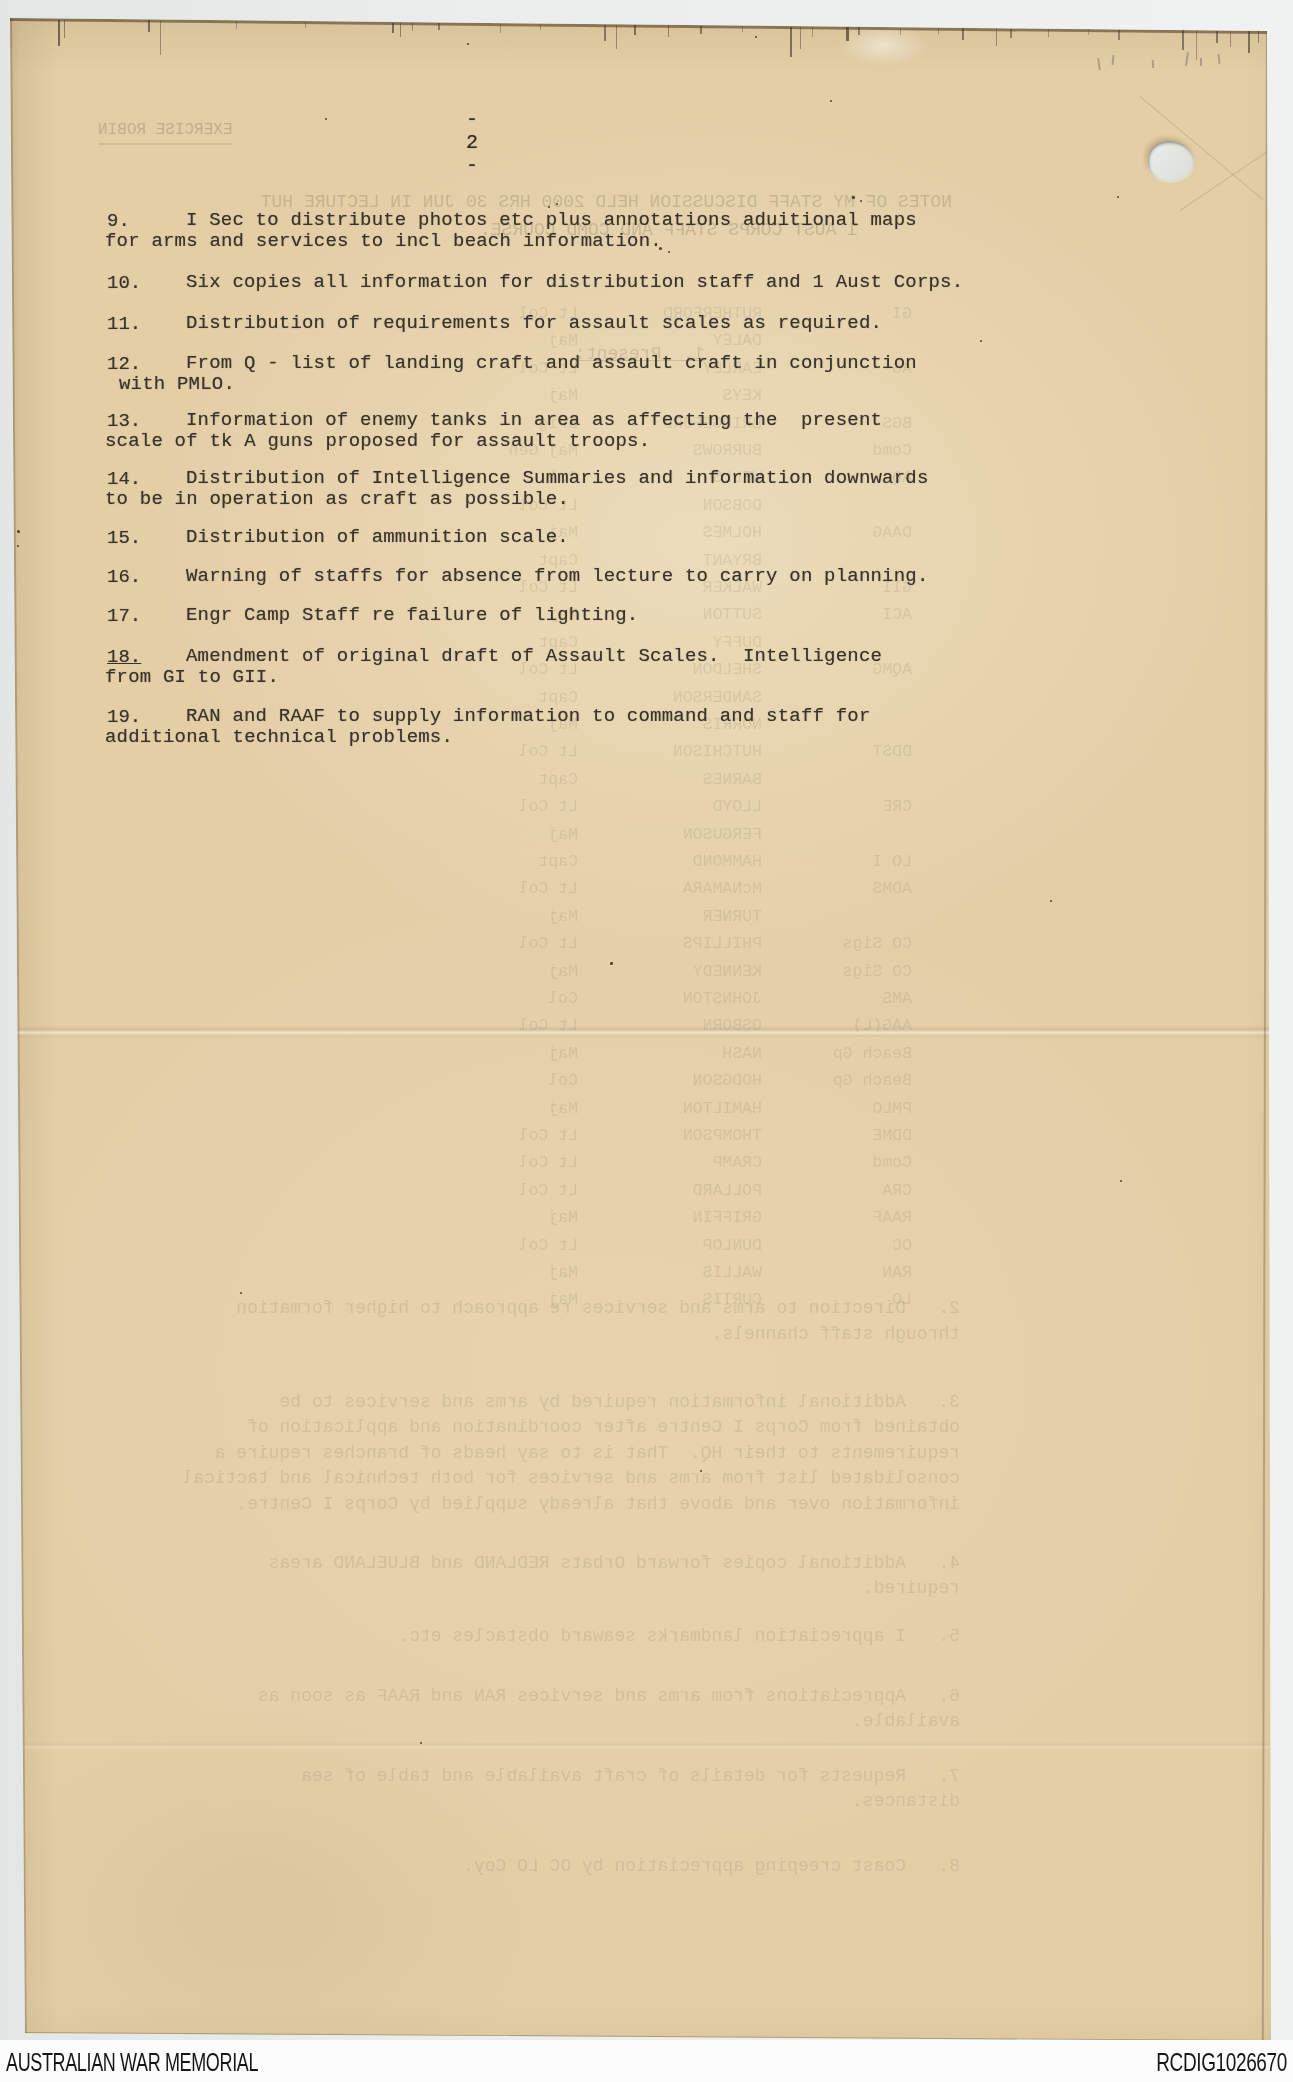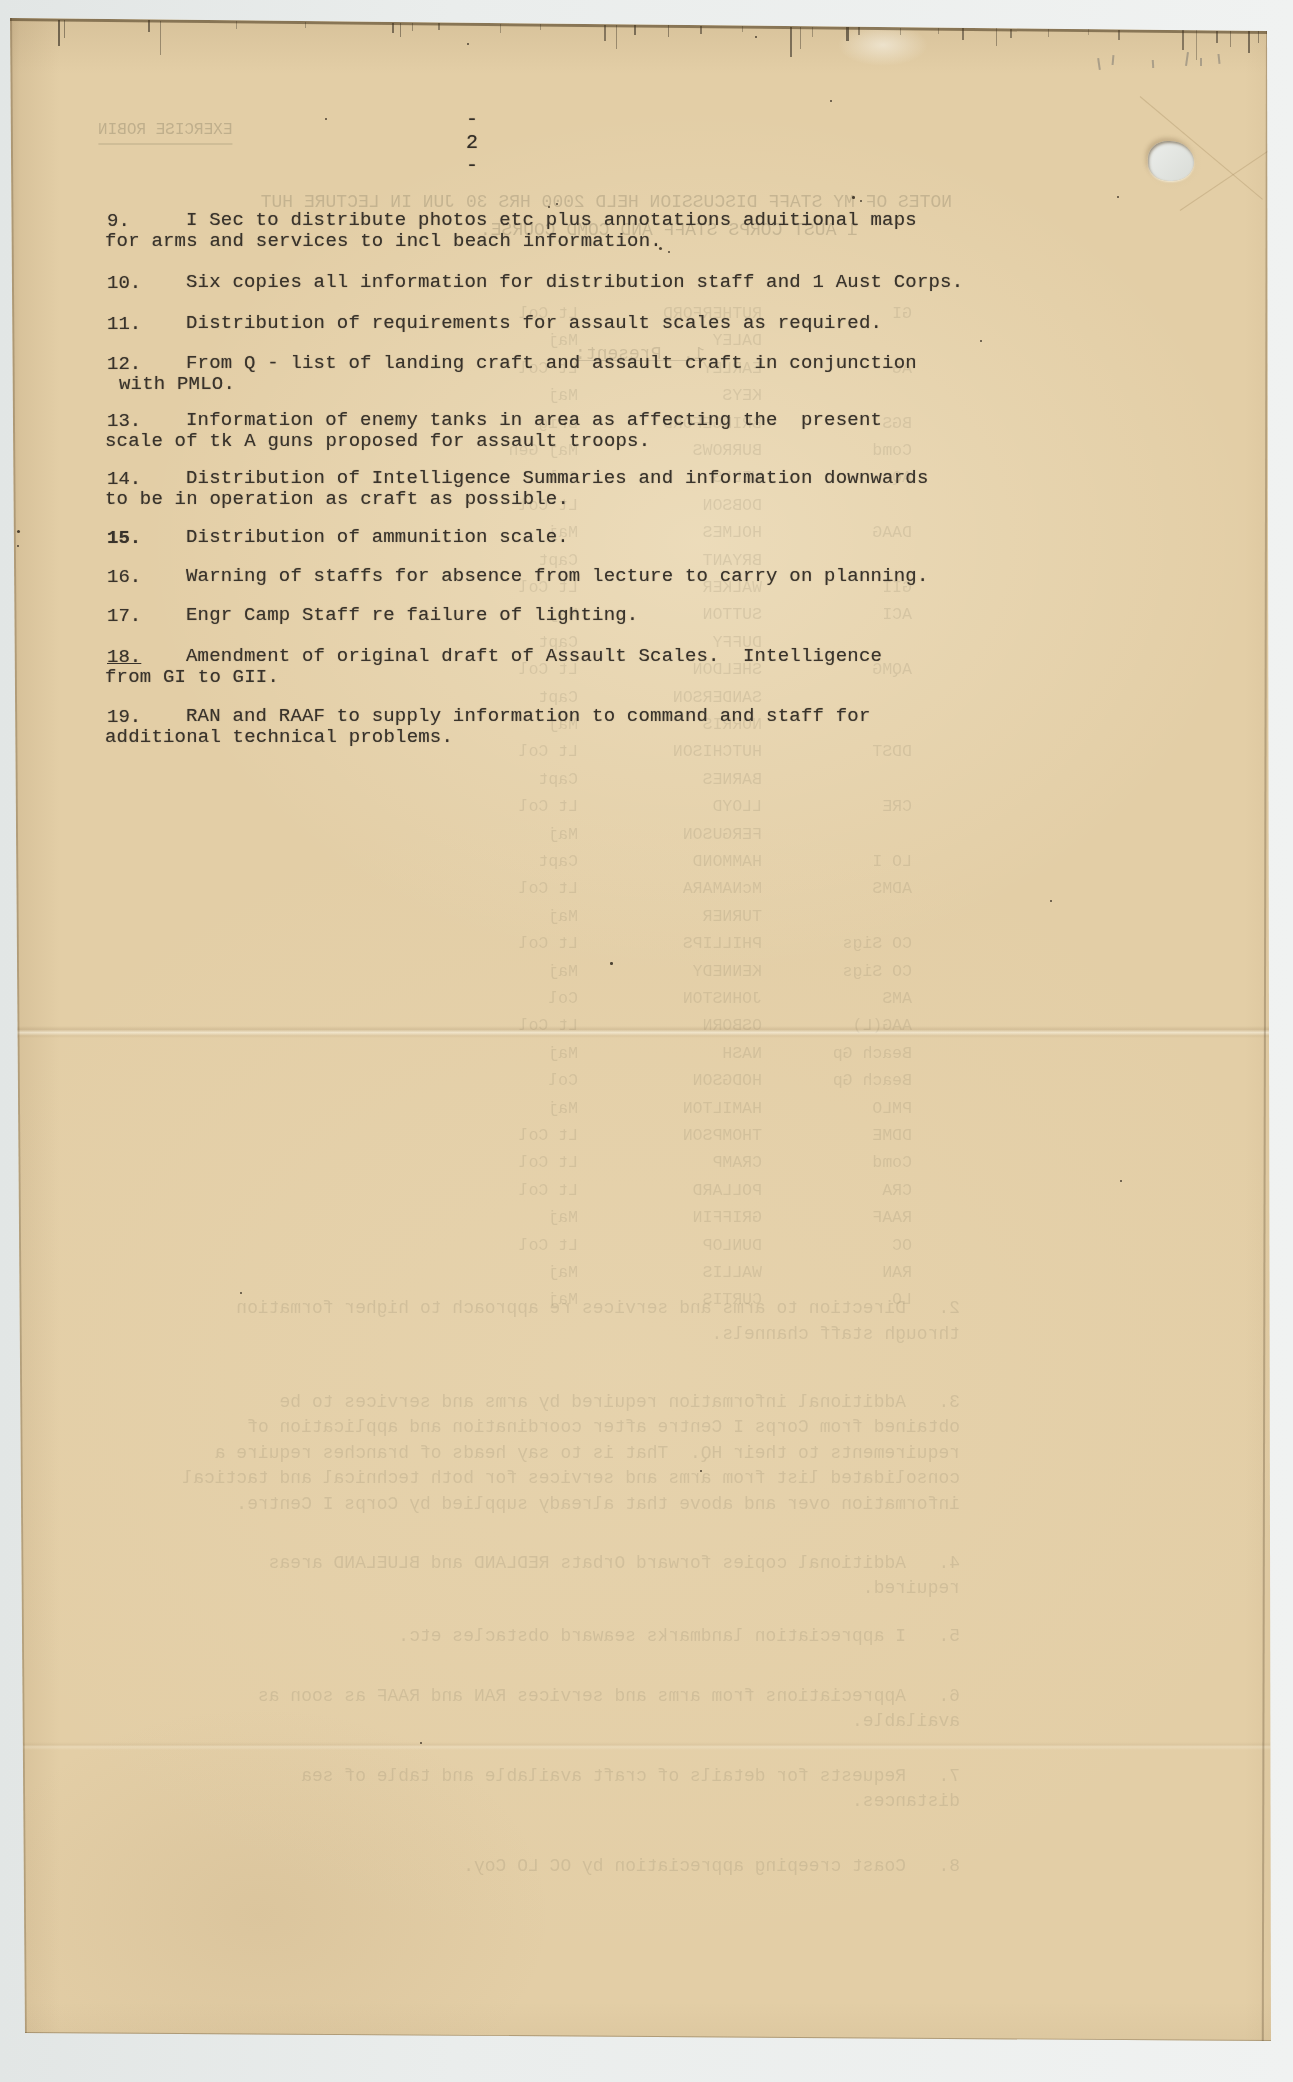--- a/index.html
+++ b/index.html
@@ -204,21 +204,21 @@
           <div class="tline" style="left: 186px; top: 313px;">Distribution of requirements for assault scales as required.</div>
           <div class="inum" style="left: 107px; top: 353px;">12.</div>
           <div class="tline" style="left: 186px; top: 353px;">From Q - list of landing craft and assault craft in conjunction</div>
           <div class="tline" style="left: 119px; top: 374px;">with PMLO.</div>
           <div class="inum" style="left: 107px; top: 410px;">13.</div>
           <div class="tline" style="left: 186px; top: 410px;">Information of enemy tanks in area as affecting the  present</div>
           <div class="tline" style="left: 105px; top: 431px;">scale of tk A guns proposed for assault troops.</div>
           <div class="inum" style="left: 107px; top: 468px;">14.</div>
           <div class="tline" style="left: 186px; top: 468px;">Distribution of Intelligence Summaries and information downwards</div>
           <div class="tline" style="left: 105px; top: 489px;">to be in operation as craft as possible.</div>
-          <div class="inum" style="left: 107px; top: 527px; font-weight: bold;">15.</div>
+          <div class="inum" style="left: 107px; top: 527px;">15.</div>
           <div class="tline" style="left: 186px; top: 527px;">Distribution of ammunition scale.</div>
           <div class="inum" style="left: 107px; top: 566px;">16.</div>
           <div class="tline" style="left: 186px; top: 566px;">Warning of staffs for absence from lecture to carry on planning.</div>
           <div class="inum" style="left: 107px; top: 605px;">17.</div>
           <div class="tline" style="left: 186px; top: 605px;">Engr Camp Staff re failure of lighting.</div>
           <div class="inum" style="left: 107px; top: 646px; text-decoration: underline;">18.</div>
           <div class="tline" style="left: 186px; top: 646px;">Amendment of original draft of Assault Scales.  Intelligence</div>
           <div class="tline" style="left: 105px; top: 667px;">from GI to GII.</div>
           <div class="inum" style="left: 107px; top: 706px;">19.</div>
           <div class="tline" style="left: 186px; top: 706px;">RAN and RAAF to supply information to command and staff for</div>
@@ -302,13 +302,17 @@
       </div>
     <div class="dcrease" style="left:1140px;top:96px;width:160px;transform:rotate(40deg);transform-origin:left center;"></div>
     <div class="dcrease" style="left:1180px;top:210px;width:120px;transform:rotate(-34deg);transform-origin:left center;"></div>
 
     <div class="edge" style="left:10px;top:18px;width:1258px;height:2.5px;transform:rotate(0.59deg);transform-origin:left center;"></div>
     <div class="edge" style="left:25px;top:2032px;width:1246px;height:2px;opacity:.55;transform:rotate(0.37deg);transform-origin:left center;"></div>
     <div class="edge" style="left:10px;top:18px;width:1.5px;height:2016px;opacity:.45;transform:rotate(-0.42deg);transform-origin:top center;"></div>
     <div class="edge" style="left:1266px;top:31px;width:1.8px;height:2010px;opacity:.5;transform:rotate(0.12deg);transform-origin:top center;"></div>
   </div>
 
+  <div class="footer">
+    <div class="fl">AUSTRALIAN WAR MEMORIAL</div>
+    <div class="fr">RCDIG1026670</div>
+  </div>
 </div>
 
 </body></html>

